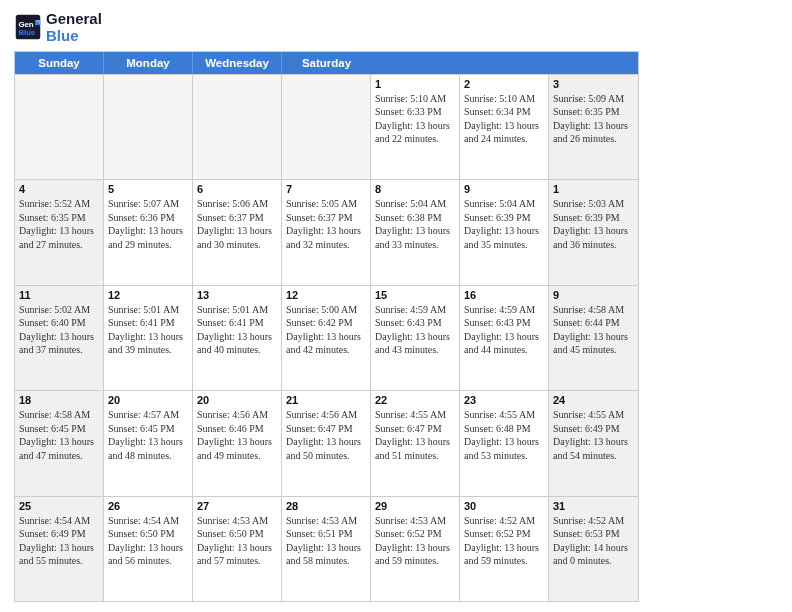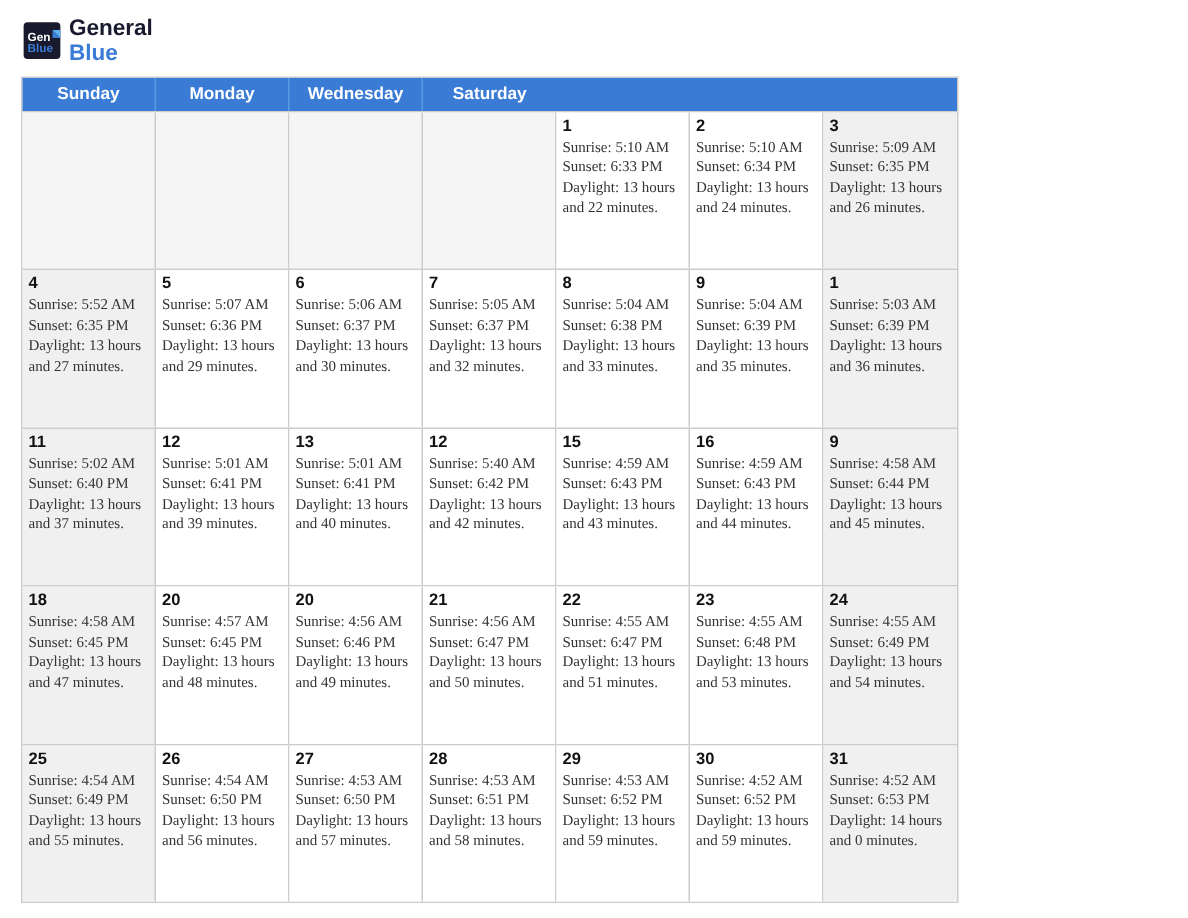--- a/index.html
+++ b/index.html
@@ -230,21 +230,21 @@
           </div>
           <div class="cal-cell">
             <div class="day-num">13</div>
             <div class="day-info" style="white-space: pre-line;">Sunrise: 5:01 AM
 Sunset: 6:41 PM
 Daylight: 13 hours
 and 40 minutes.</div>
           </div>
           <div class="cal-cell">
             <div class="day-num">12</div>
-            <div class="day-info" style="white-space: pre-line;">Sunrise: 5:40 AM
+            <div class="day-info" style="white-space: pre-line;">Sunrise: 5:00 AM
 Sunset: 6:42 PM
 Daylight: 13 hours
 and 42 minutes.</div>
           </div>
           <div class="cal-cell">
             <div class="day-num">15</div>
             <div class="day-info" style="white-space: pre-line;">Sunrise: 4:59 AM
 Sunset: 6:43 PM
 Daylight: 13 hours
 and 43 minutes.</div>

